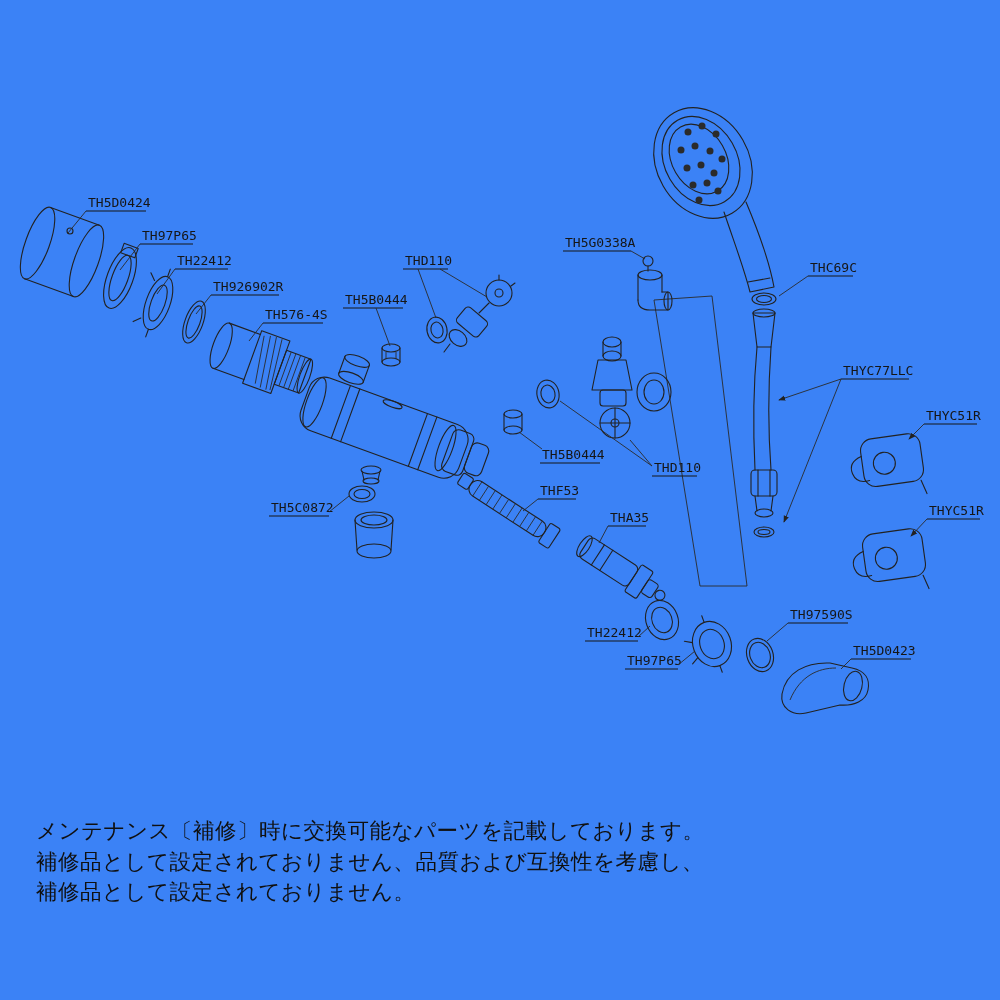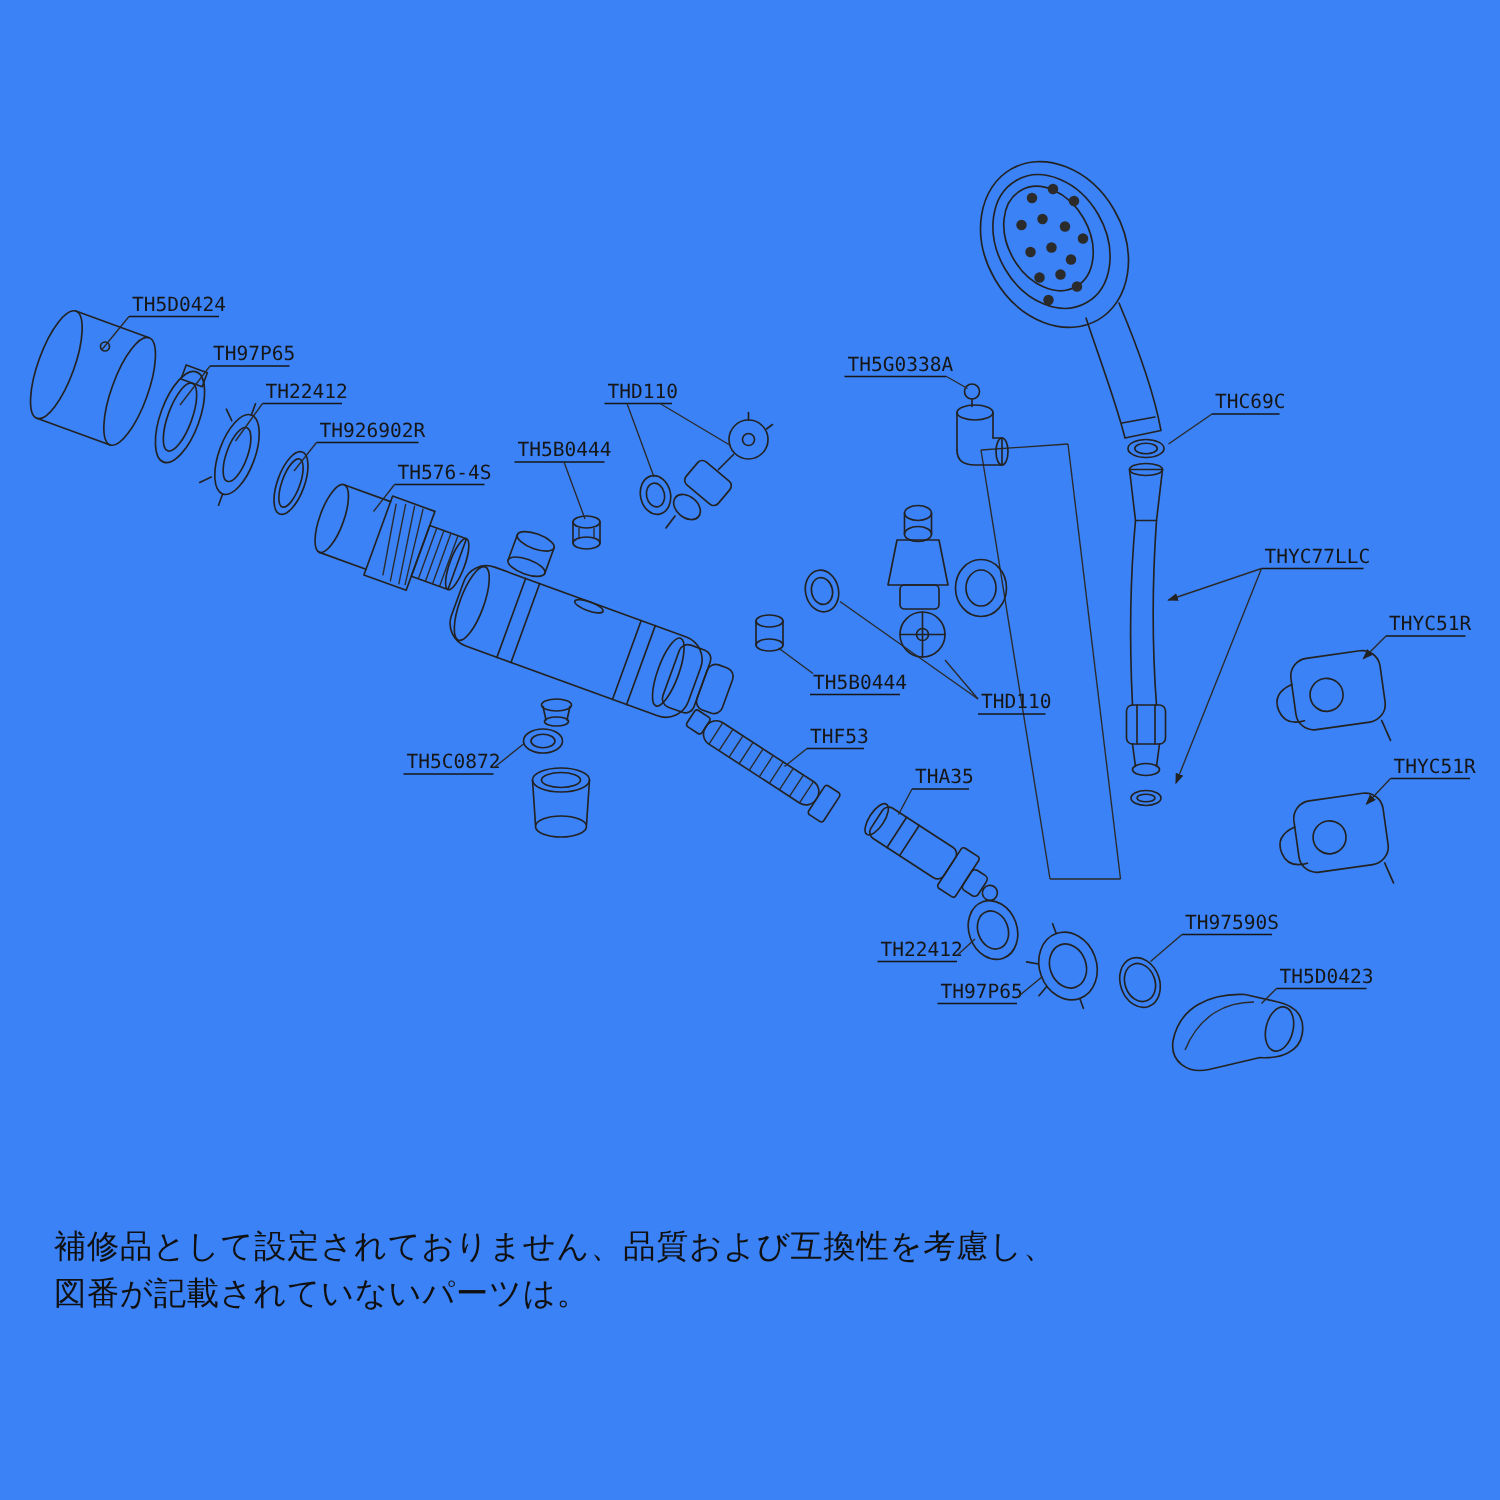--- a/index.html
+++ b/index.html
@@ -369,17 +369,18 @@
     <line class="ul" x1="788" y1="623" x2="848" y2="623"></line>
     <line class="leader" x1="788" y1="623" x2="767" y2="641"></line>
 
     <text class="lbl" x="853" y="655">TH5D0423</text>
     <line class="ul" x1="851" y1="659" x2="911" y2="659"></line>
     <line class="leader" x1="851" y1="659" x2="841" y2="669"></line>
   </g>
 </svg>
 
   <div class="footer">
+    <div>メンテナンス〔補修〕時に交換可能なパーツを記載しております。</div>
     <div>補修品として設定されておりません、品質および互換性を考慮し、</div>
-    <div>図番が記載されていないパーツは。</div>
+    <div>補修品として設定されておりません。</div>
   </div>
 
 </div>
 
 </body></html>

